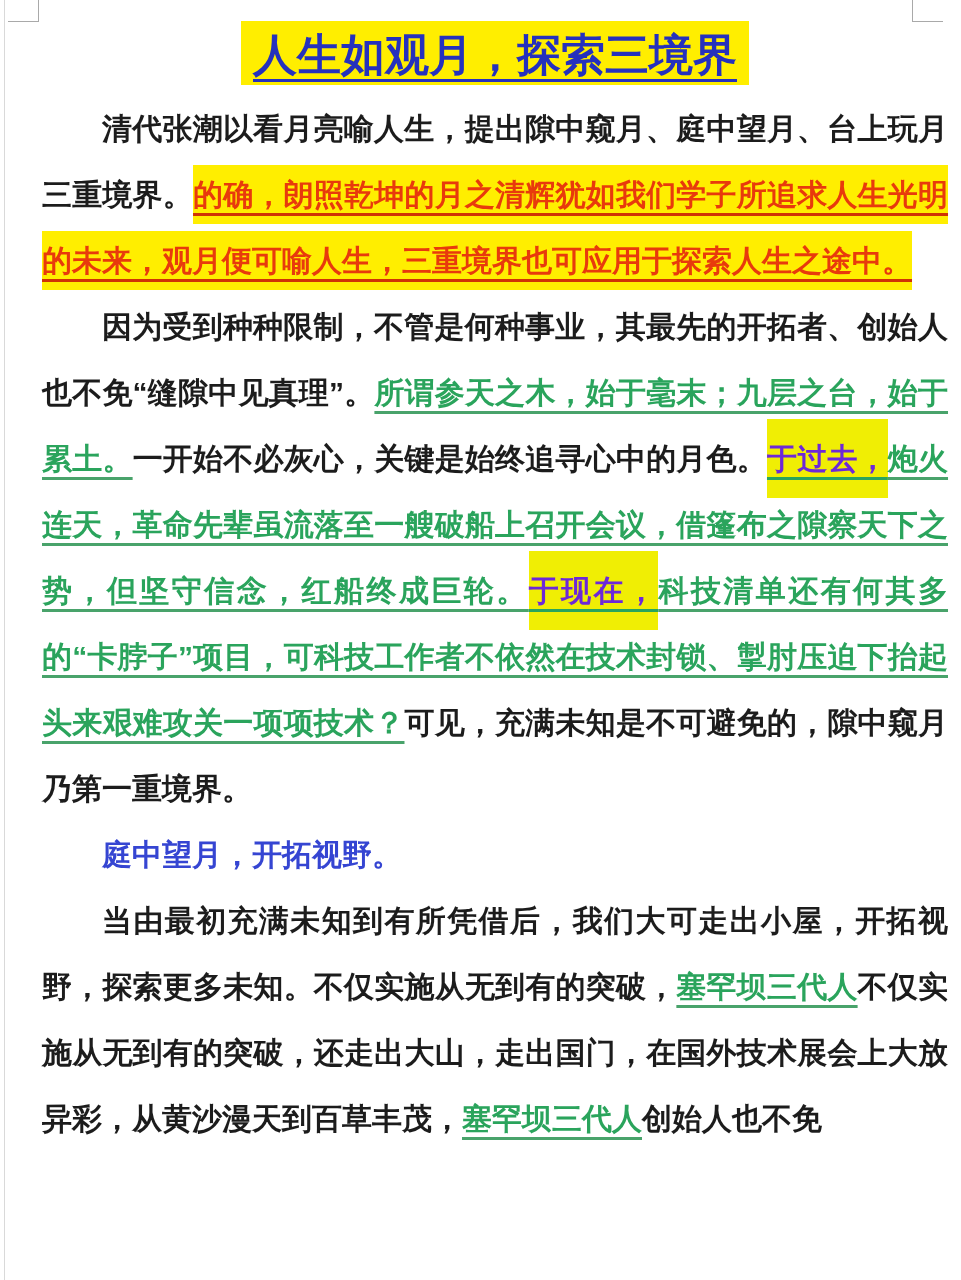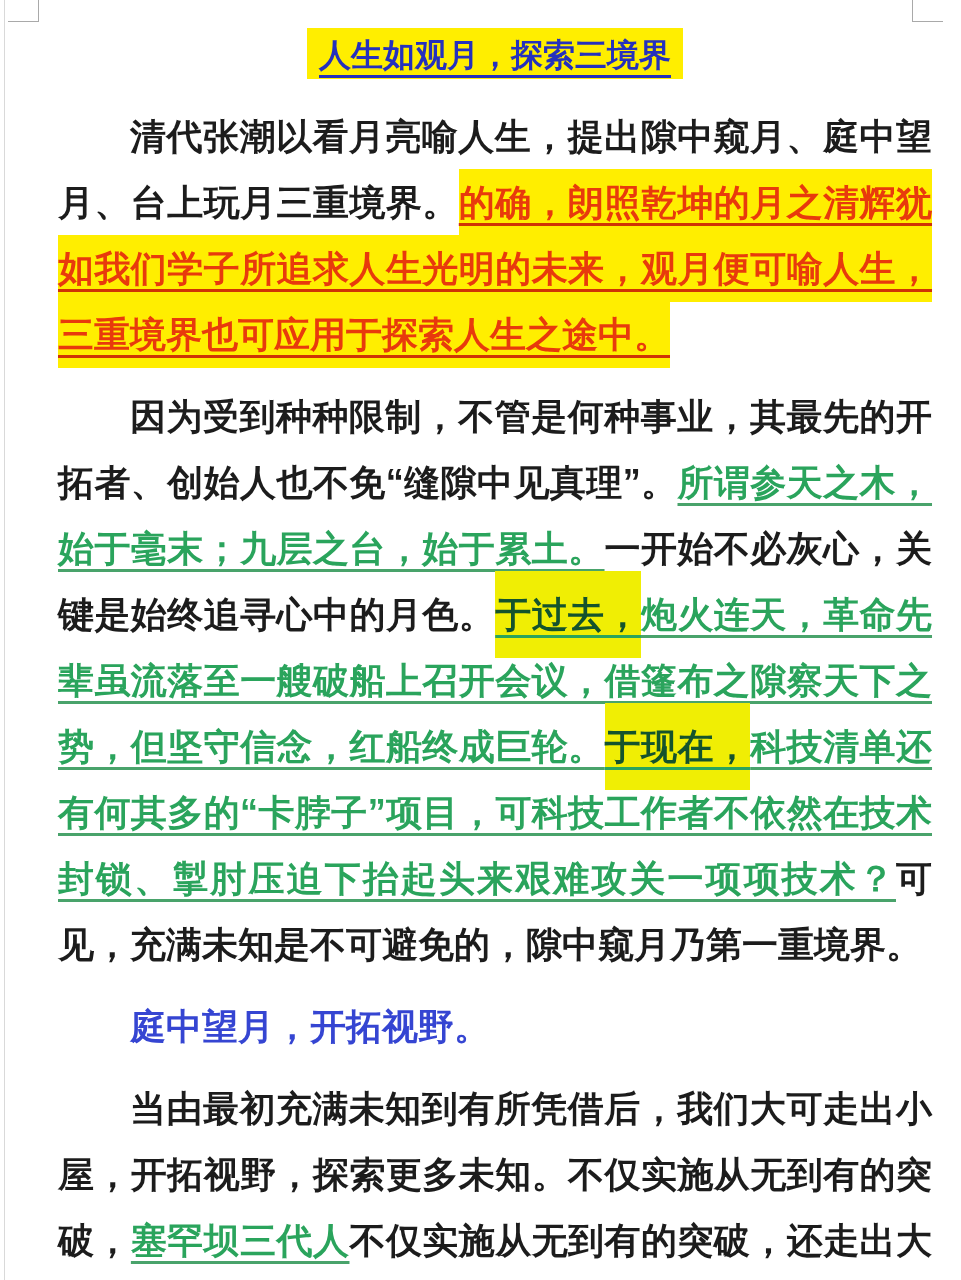--- a/index.html
+++ b/index.html
@@ -42,36 +42,36 @@
   }
   .doc {
     position: absolute;
     left: 42px;
     top: 22px;
     width: 906px;
   }
   .title-line {
     margin: 0 0 8px 0;
     text-align: center;
-    font-size: 32px;
+    font-size: 44px;
     line-height: 66px;
     font-weight: 700;
   }
   .title-text {
     background: #ffee00;
     color: #2531bd;
     padding: 9px 12px 6px 12px;
     text-decoration: underline;
     text-decoration-color: #2531bd;
     text-decoration-thickness: 3px;
     text-underline-offset: 9px;
   }
   .para {
-    margin: 16px;
-    font-size: 36px;
+    margin: 0;
+    font-size: 30px;
     line-height: 66px;
     font-weight: 700;
     text-align: justify;
     text-indent: 2em;
     color: #1c1c1c;
     letter-spacing: 0;
   }
   .para.subtitle {
     text-align: left;
   }
@@ -89,21 +89,21 @@
     text-underline-offset: 8px;
   }
   .run.green-underline {
     color: #2aa45c;
     text-decoration: underline;
     text-decoration-color: #49a36b;
     text-decoration-thickness: 3px;
     text-underline-offset: 8px;
   }
   .run.green-highlight {
-    color: #14532d;
+    color: #6d28d9;
     background: #f0ee04;
     padding: 23px 0;
     text-decoration: underline;
     text-decoration-color: #2aa45c;
     text-decoration-thickness: 3px;
     text-underline-offset: 8px;
   }
   .run.blue-bold {
     color: #3545d2;
   }

